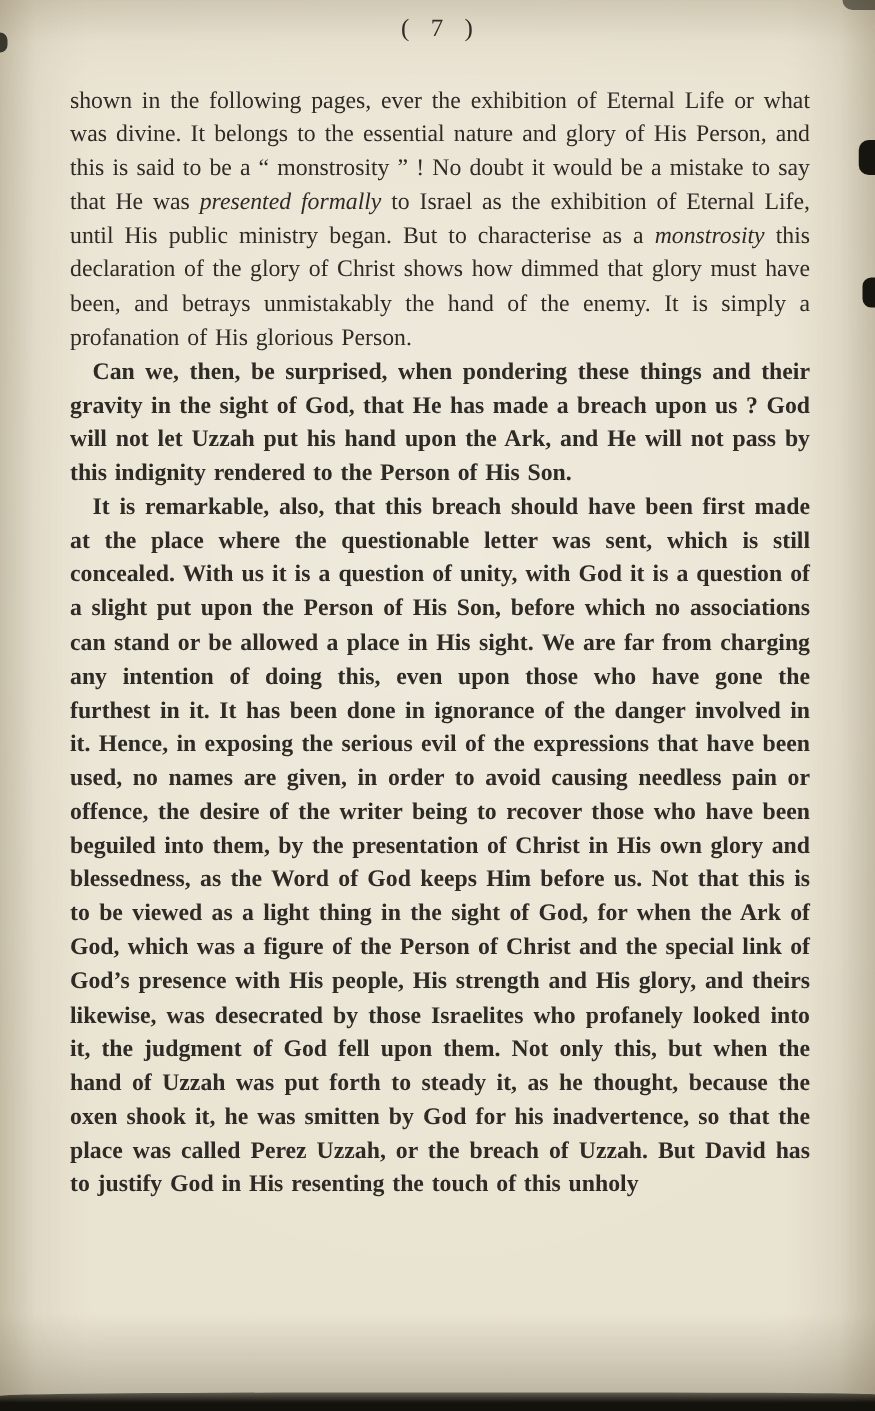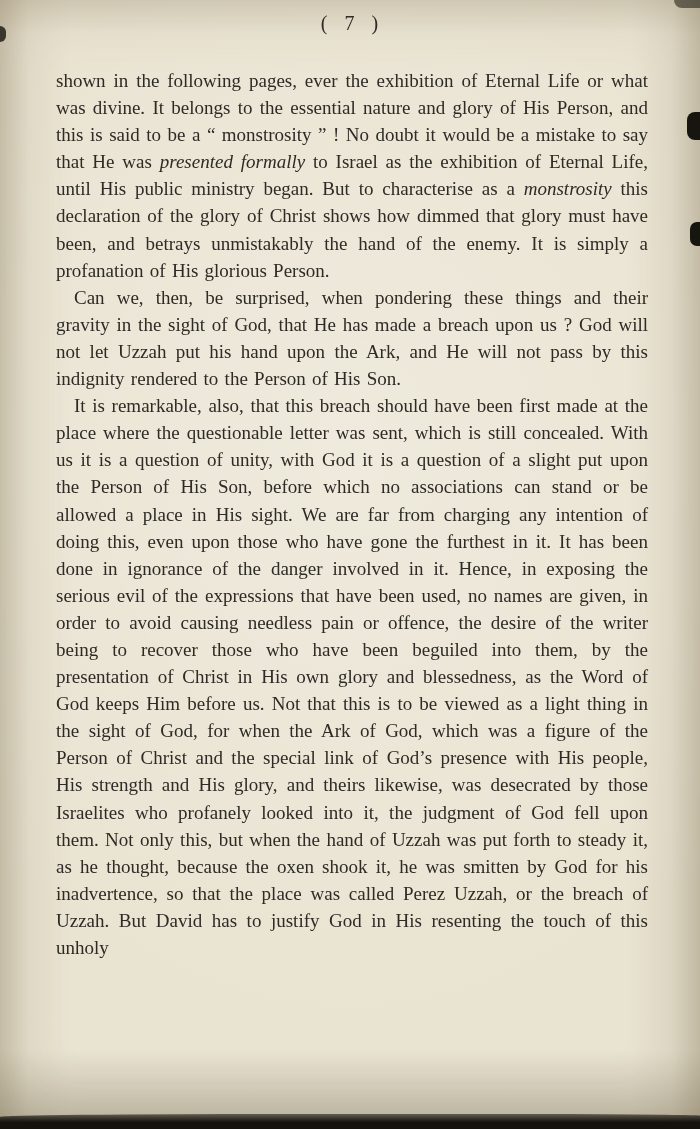--- a/index.html
+++ b/index.html
@@ -35,21 +35,21 @@
     width: 592px;
     margin: 32px auto 0 56px;
     font-size: 19px;
     line-height: 27.1px;
     text-align: justify;
   }
   p.para {
     margin: 0;
     word-spacing: 1.5px;
   }
-  p.para.indent { text-indent: 18px; }
+  p.para.indent { text-indent: 18px; font-weight: bold; }
   p.para i { font-style: italic; }
 
   
   .artifact {
     position: absolute;
     background: #17150f;
   }
   .bottom-band {
     left: 0; right: 0; bottom: 0; height: 15px;
     background: linear-gradient(180deg, rgba(23,21,15,0.55), #14120d 55%);

